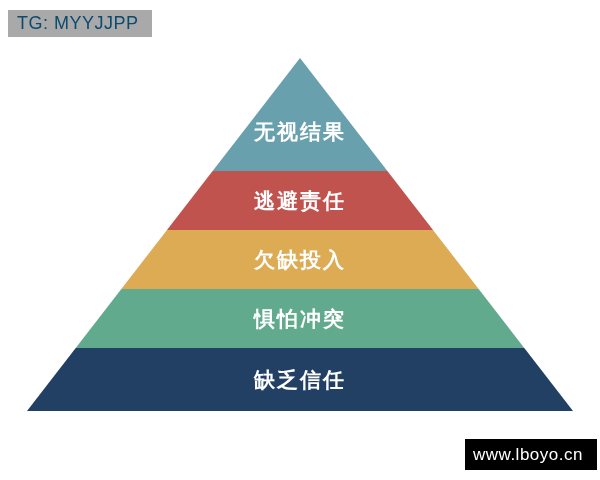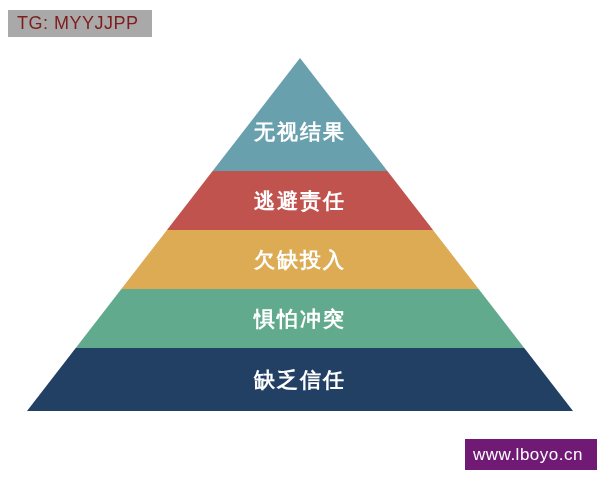--- a/index.html
+++ b/index.html
@@ -66,17 +66,17 @@
       </g>
     <g id="pyramid-texts">
         <text x="300" y="131.45" text-anchor="middle" dominant-baseline="central" font-size="21" fill="#ffffff" class="pyramid-label">无视结果</text>
         <text x="300" y="200.5" text-anchor="middle" dominant-baseline="central" font-size="21" fill="#ffffff" class="pyramid-label">逃避责任</text>
         <text x="300" y="259.5" text-anchor="middle" dominant-baseline="central" font-size="21" fill="#ffffff" class="pyramid-label">欠缺投入</text>
         <text x="300" y="318.5" text-anchor="middle" dominant-baseline="central" font-size="21" fill="#ffffff" class="pyramid-label">惧怕冲突</text>
         <text x="300" y="379.5" text-anchor="middle" dominant-baseline="central" font-size="21" fill="#ffffff" class="pyramid-label">缺乏信任</text>
       </g>
   </svg>
 
-  <div class="watermark top-left" style="background: rgb(169, 169, 169); color: #7f1d1d;">TG: MYYJJPP</div>
+  <div class="watermark top-left" style="background: rgb(169, 169, 169); color: #0c4a6e;">TG: MYYJJPP</div>
 
-  <div class="watermark bottom-right" style="background: #701a75; color: rgb(255, 255, 255);">www.lboyo.cn</div>
+  <div class="watermark bottom-right" style="background: #000000; color: rgb(255, 255, 255);">www.lboyo.cn</div>
 
 </div>
 
 </body></html>

